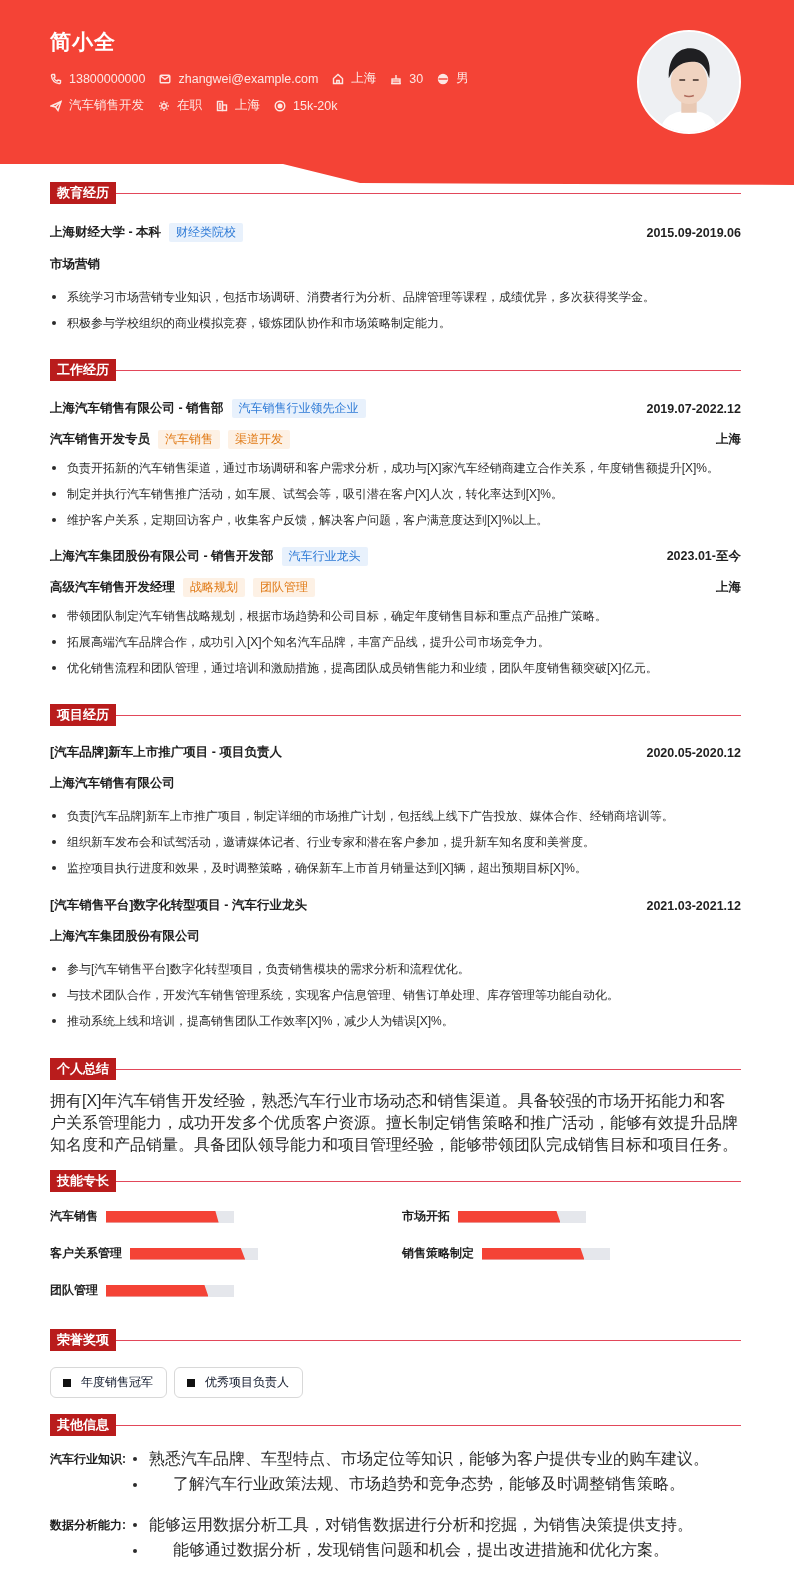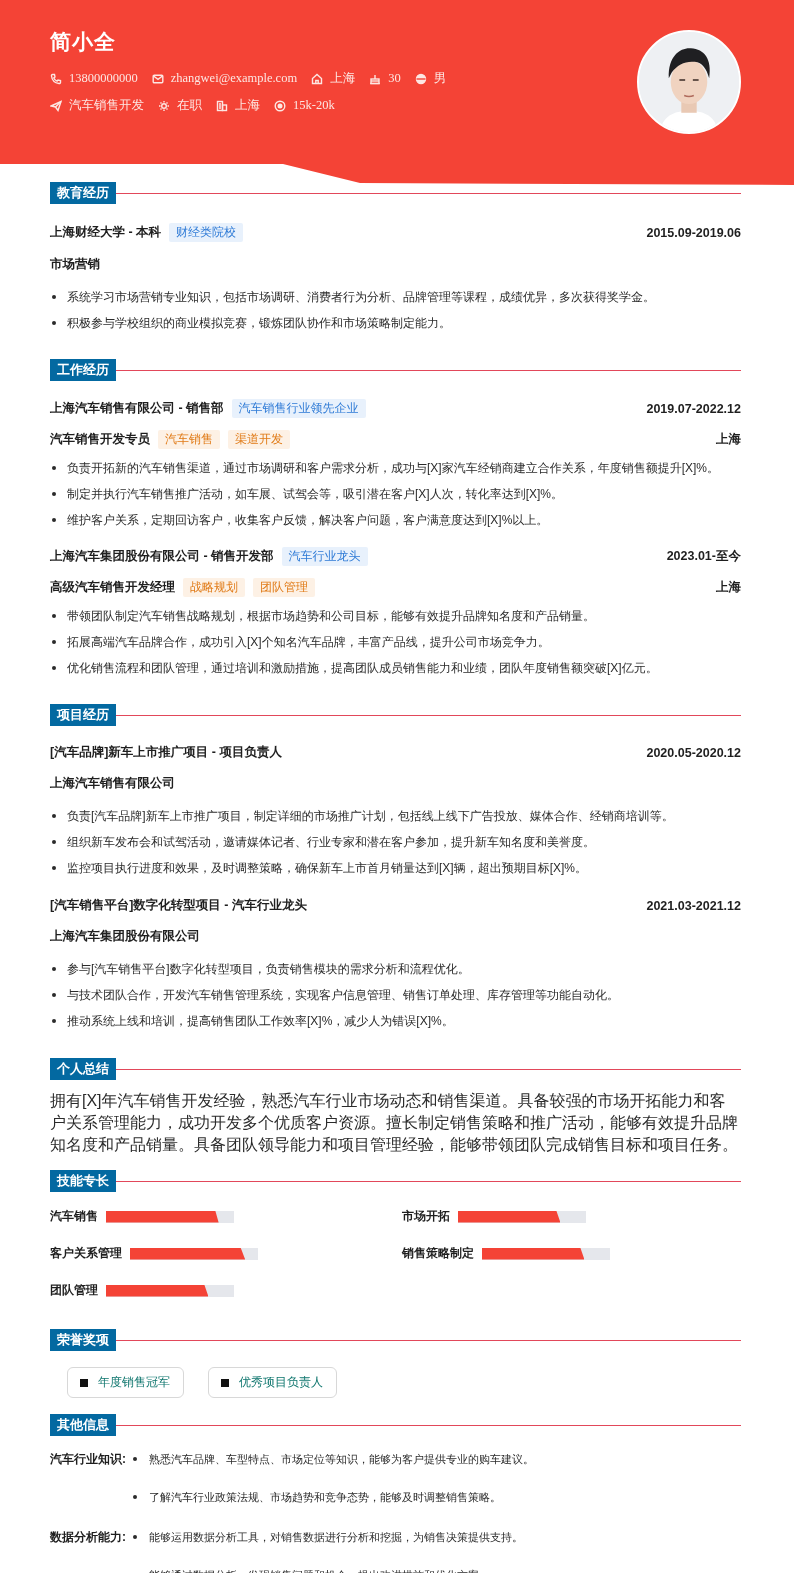--- a/index.html
+++ b/index.html
@@ -1,60 +1,60 @@
 <!DOCTYPE html>
 <html><head>
 <meta charset="utf-8">
 <style>
   * { box-sizing: border-box; margin: 0; padding: 0; }
   html, body { width: 794px; background: #ffffff; }
   body { font-family: "Liberation Sans", "DejaVu Sans", sans-serif; color: #1f1f1f; font-size: 12px; position: relative; }
 
-  .header { position: relative; width: 794px; height: 185px; font-family: Liberation Serif, serif; }
+  .header { position: relative; width: 794px; height: 185px; }
   .header-bg { position: absolute; left: 0; top: 0; width: 794px; height: 185px; }
   .header-content { position: absolute; left: 50px; top: 28px; color: #fff; }
   .name { font-size: 21px; font-weight: bold; letter-spacing: 1px; color: #fff; }
   .info-row { display: flex; align-items: center; margin-top: 14px; font-size: 12.5px; color: #fde7e3; }
   .info-row + .info-row { margin-top: 10px; }
   .info-item { display: flex; align-items: center; margin-right: 14px; }
   .info-item svg { width: 12px; height: 12px; margin-right: 7px; stroke: #fde7e3; fill: none; stroke-width: 1.4; }
   .avatar { position: absolute; left: 637px; top: 30px; width: 104px; height: 104px; border-radius: 50%; border: 2px solid #fff; background: #eef0f3; overflow: hidden; }
 
   .content { padding: 0 53px 0 50px; }
   .section { margin-top: 0; }
   .section-head { display: flex; align-items: center; height: 22px; }
-  .section-title { background: #0369a1; color: #fff; font-size: 13px; font-weight: bold; padding: 0 7px; height: 22px; line-height: 22px; white-space: nowrap; }
+  .section-title { background: #b91c1c; color: #fff; font-size: 13px; font-weight: bold; padding: 0 7px; height: 22px; line-height: 22px; white-space: nowrap; }
   .section-line { flex: 1; height: 1px; background: #e2475a; }
 
   .row { display: flex; justify-content: space-between; align-items: center; font-size: 12.5px; font-weight: bold; color: #1f1f1f; }
   .row-left { display: flex; align-items: center; }
   .tag-blue { font-weight: normal; font-size: 12px; color: #2f7bd6; background: #e8f1fc; padding: 1px 7px; margin-left: 8px; border-radius: 2px; }
   .tag-orange { font-weight: normal; font-size: 12px; color: #e07a16; background: #fdf1e5; padding: 1px 7px; margin-left: 8px; border-radius: 2px; }
   .subtitle { font-size: 12.5px; font-weight: bold; }
   ul.bullets { list-style: none; }
   ul.bullets li { position: relative; padding-left: 17px; font-size: 12px; color: #2b2b2b; line-height: 14px; margin-top: 12px; }
   ul.bullets li::before { content: ""; position: absolute; left: 2px; top: 5px; width: 4px; height: 4px; border-radius: 50%; background: #2b2b2b; }
 
   .summary { font-size: 16px; line-height: 22px; color: #2b2b2b; margin-top: 10px; }
 
   .skills { display: grid; grid-template-columns: 352px 300px; row-gap: 20px; margin-top: 16px; }
   .skill { display: flex; align-items: center; font-size: 12px; font-weight: bold; }
   .skill-label { margin-right: 8px; }
   .skill-bar { width: 128px; height: 12px; background: #e5e7ec; position: relative; overflow: hidden; }
   .skill-fill { position: absolute; left: 0; top: 0; height: 12px; background: #f44336; clip-path: polygon(0 0, 100% 0, calc(100% - 0px) 0, 100% 0, calc(100% + 0px) 100%, 0 100%); }
 
   .awards { display: flex; margin-top: 16px; }
-  .award { display: flex; align-items: center; border: 1px solid #d8d8d8; border-radius: 6px; height: 31px; padding: 0 13px 0 12px; margin-right: 7px; font-size: 12px; color: #0f766e; margin-left: 17px; }
+  .award { display: flex; align-items: center; border: 1px solid #d8d8d8; border-radius: 6px; height: 31px; padding: 0 13px 0 12px; margin-right: 7px; font-size: 12px; color: #0f172a; }
   .award-sq { width: 8px; height: 8px; background: #111; margin-right: 10px; }
 
   .other-group { display: flex; margin-top: 14px; }
   .other-label { width: 80px; font-size: 12px; font-weight: bold; white-space: nowrap; line-height: 14px; margin-top: 0; }
   .other-list { list-style: none; }
-  .other-list li { position: relative; padding-left: 19px; font-size: 11px; color: #2b2b2b; line-height: 14px; }
-  .other-list li + li { margin-top: 24px; }
+  .other-list li { position: relative; padding-left: 19px; font-size: 16px; color: #2b2b2b; line-height: 14px; text-align: center; }
+  .other-list li + li { margin-top: 12px; font-family: Liberation Mono, monospace; }
   .other-list li::before { content: ""; position: absolute; left: 3px; top: 5px; width: 4px; height: 4px; border-radius: 50%; background: #2b2b2b; }
 </style>
 </head>
 <body>
 
 <div class="header">
   <svg class="header-bg" viewBox="0 0 794 185" preserveAspectRatio="none">
     <polygon points="0,0 794,0 794,185 360,183 283,164 0,164" fill="#f44336"></polygon>
   </svg>
   <div class="header-content">
@@ -204,21 +204,21 @@
       </div>
       <div class="row" style="margin-top:12px;">
         <div class="row-left">
           <span>高级汽车销售开发经理</span>
           <span class="tag-orange">战略规划</span>
           <span class="tag-orange">团队管理</span>
         </div>
         <span>上海</span>
       </div>
       <ul class="bullets">
-        <li>带领团队制定汽车销售战略规划，根据市场趋势和公司目标，能够有效提升品牌知名度和产品销量。</li>
+        <li>带领团队制定汽车销售战略规划，根据市场趋势和公司目标，确定年度销售目标和重点产品推广策略。</li>
         <li>拓展高端汽车品牌合作，成功引入[X]个知名汽车品牌，丰富产品线，提升公司市场竞争力。</li>
         <li>优化销售流程和团队管理，通过培训和激励措施，提高团队成员销售能力和业绩，团队年度销售额突破[X]亿元。</li>
       </ul>
     </div>
   </div>
 
   <div class="section" style="margin-top:29px;">
     <div class="section-head">
       <div class="section-title">项目经历</div>
       <div class="section-line"></div>

